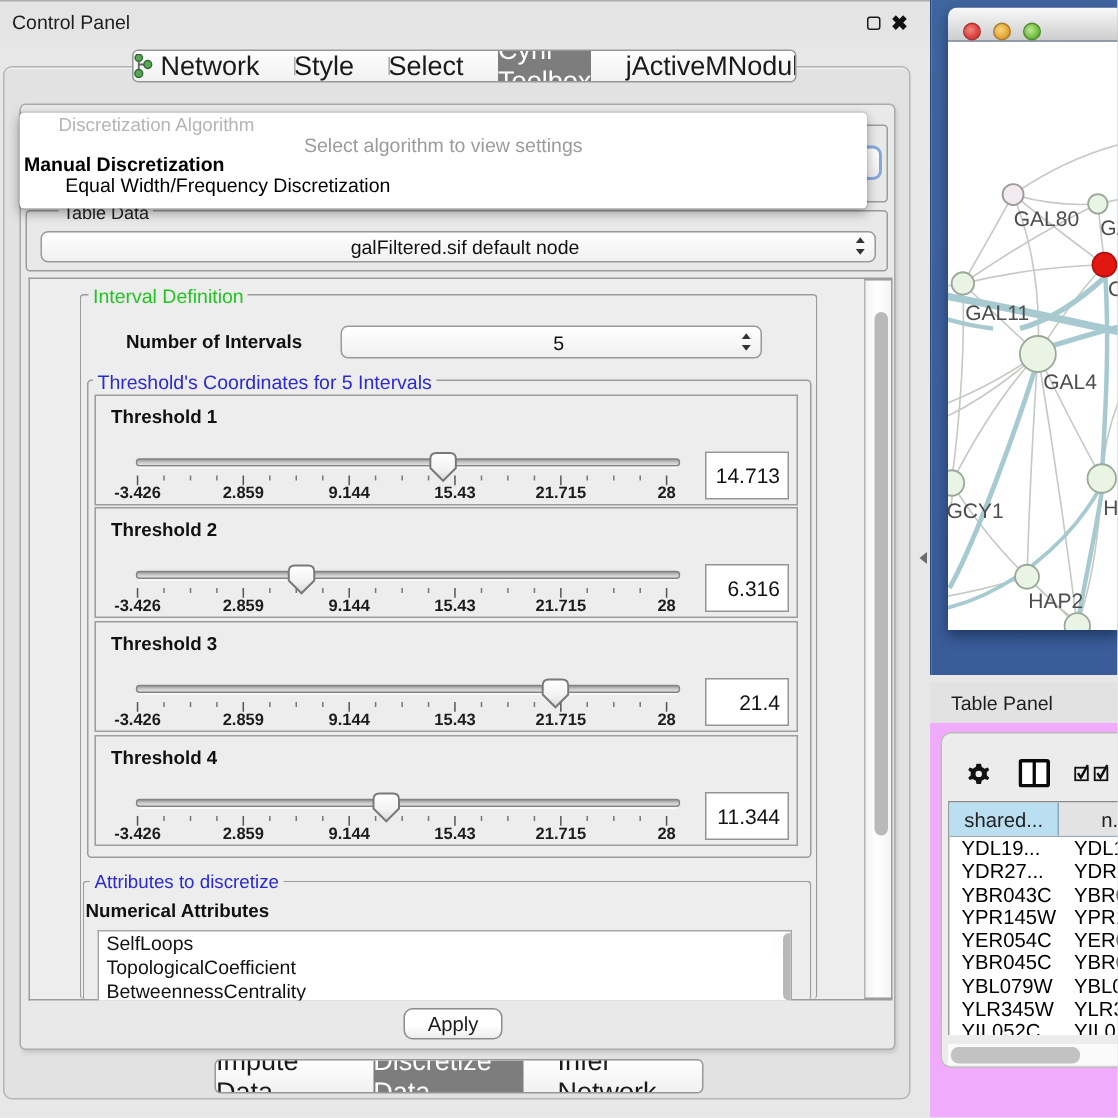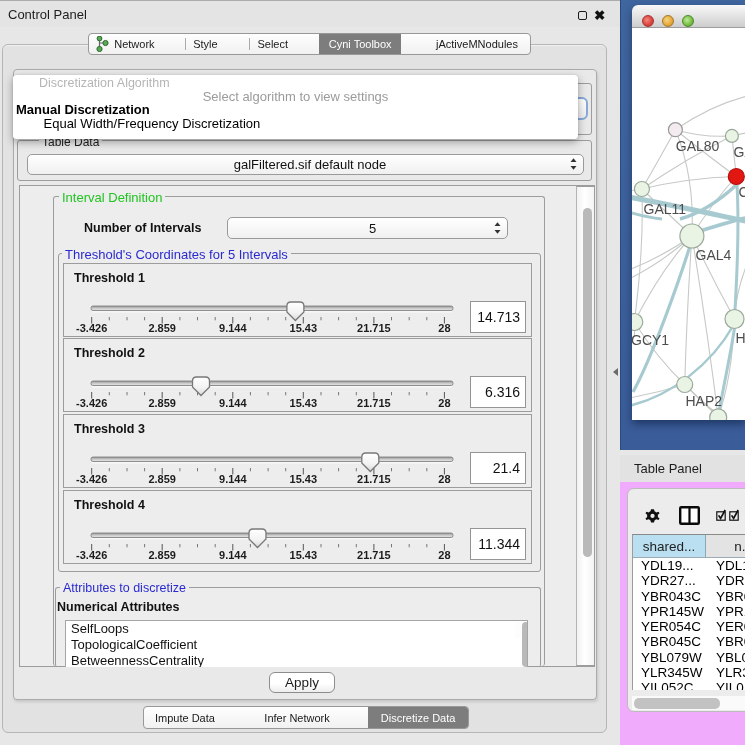--- a/index.html
+++ b/index.html
@@ -7,21 +7,21 @@
 .abs { position:absolute; }
 
 
 #titlebar { left:0; top:0; width:620px; height:27px; background:#e4e4e4; border-top:1px solid #ababab;padding-left:16px; }
 #titlebar .t { position:absolute; left:8px; top:6px; font-size:13px; color:#1d1d1d; }
 #fbtn { position:absolute; left:578px; top:11px; width:9px; height:9px; border:1.5px solid #1a1a1a; border-radius:2px; }
 #xbtn { position:absolute; left:594px; top:7px; font-size:13.5px; font-weight:bold; color:#111; }
 
 
 .tabbar { display:flex; background:linear-gradient(#fefefe,#f1f1f1); border:1px solid #989898;
-  border-radius:4px; overflow:hidden; font-size:11px; color:#1a1a1a;gap:23px; }
+  border-radius:4px; overflow:hidden; font-size:18px; color:#1a1a1a;gap:23px; }
 .tabbar .tab { display:flex; align-items:center; justify-content:center; position:relative; }
 .tabbar .tab.sep::before { content:''; position:absolute; left:0; top:4px; bottom:4px; width:1px; background:#aaaaaa; }
 .tabbar .sel { background:#7d7d7d; color:#fff; border-left:none !important; }
 #toptabs { left:88px; top:33px; width:443px; height:22px; }
 #bottabs { left:143px; top:706px; width:326px; height:23px; }
 
 
 #outer { left:2px; top:44px; width:605px; height:689px; background:#e2e2e2;
   border:1px solid #b5b5b5; border-radius:6px; box-shadow:inset 0 1px 0 #f2f2f2; }
 #inner { left:13px; top:69px; width:584px; height:631px; background:#e9e9e9;
@@ -361,22 +361,22 @@
   <div>BetweennessCentrality</div>
   <div id="alsb">
       <div></div>
     </div>
 </div>
 
 <div class="btn" style="left:269px; top:672px; width:66px; height:21px;">Apply</div>
 
 <div id="bottabs" class="abs tabbar">
   <div class="tab" style="width:96px;">Impute Data</div>
+  <div class="tab sel" style="width:117px;">Discretize Data</div>
   <div class="tab" style="width:113px;">Infer Network</div>
-  <div class="tab sel" style="width:117px;">Discretize Data</div>
 </div>
 
 <div id="popup" class="abs">
   <div class="ghost">Discretization Algorithm</div>
   <div class="selalg">Select algorithm to view settings</div>
   <div class="it1">Manual Discretization</div>
   <div class="it2">Equal Width/Frequency Discretization</div>
 </div>
 
 <div class="abs" style="left:613px; top:368px; width:0; height:0; border-top:4px solid transparent; border-bottom:4px solid transparent; border-right:5px solid #6b6b6b;"></div>

